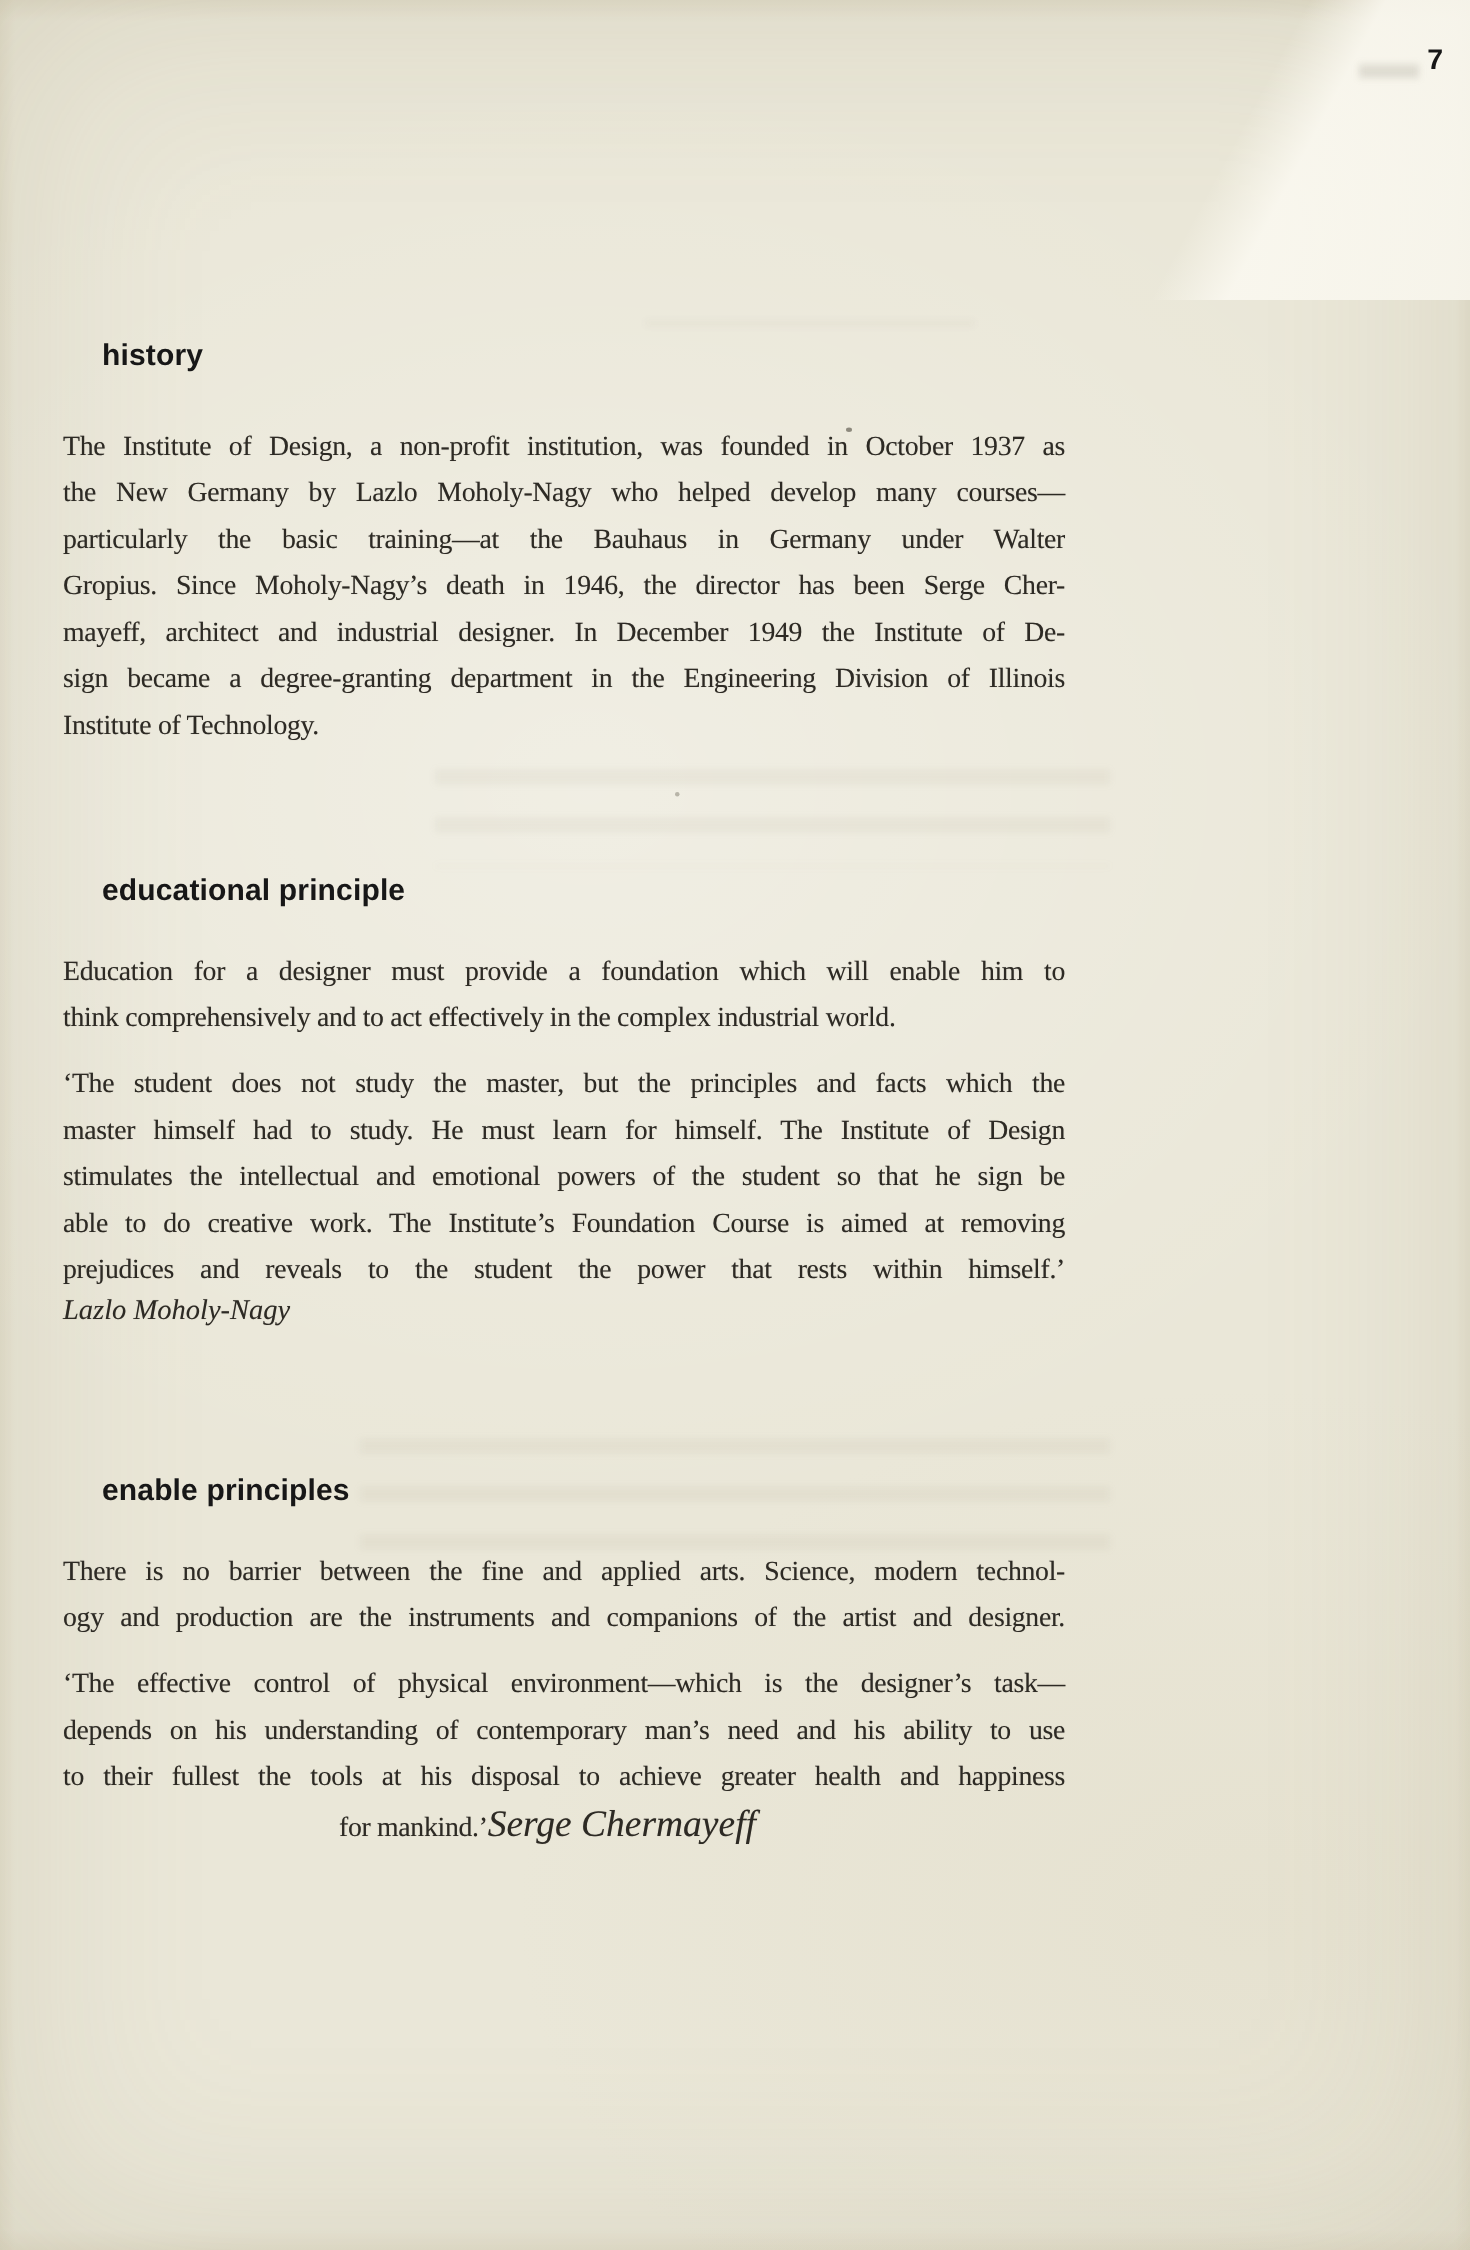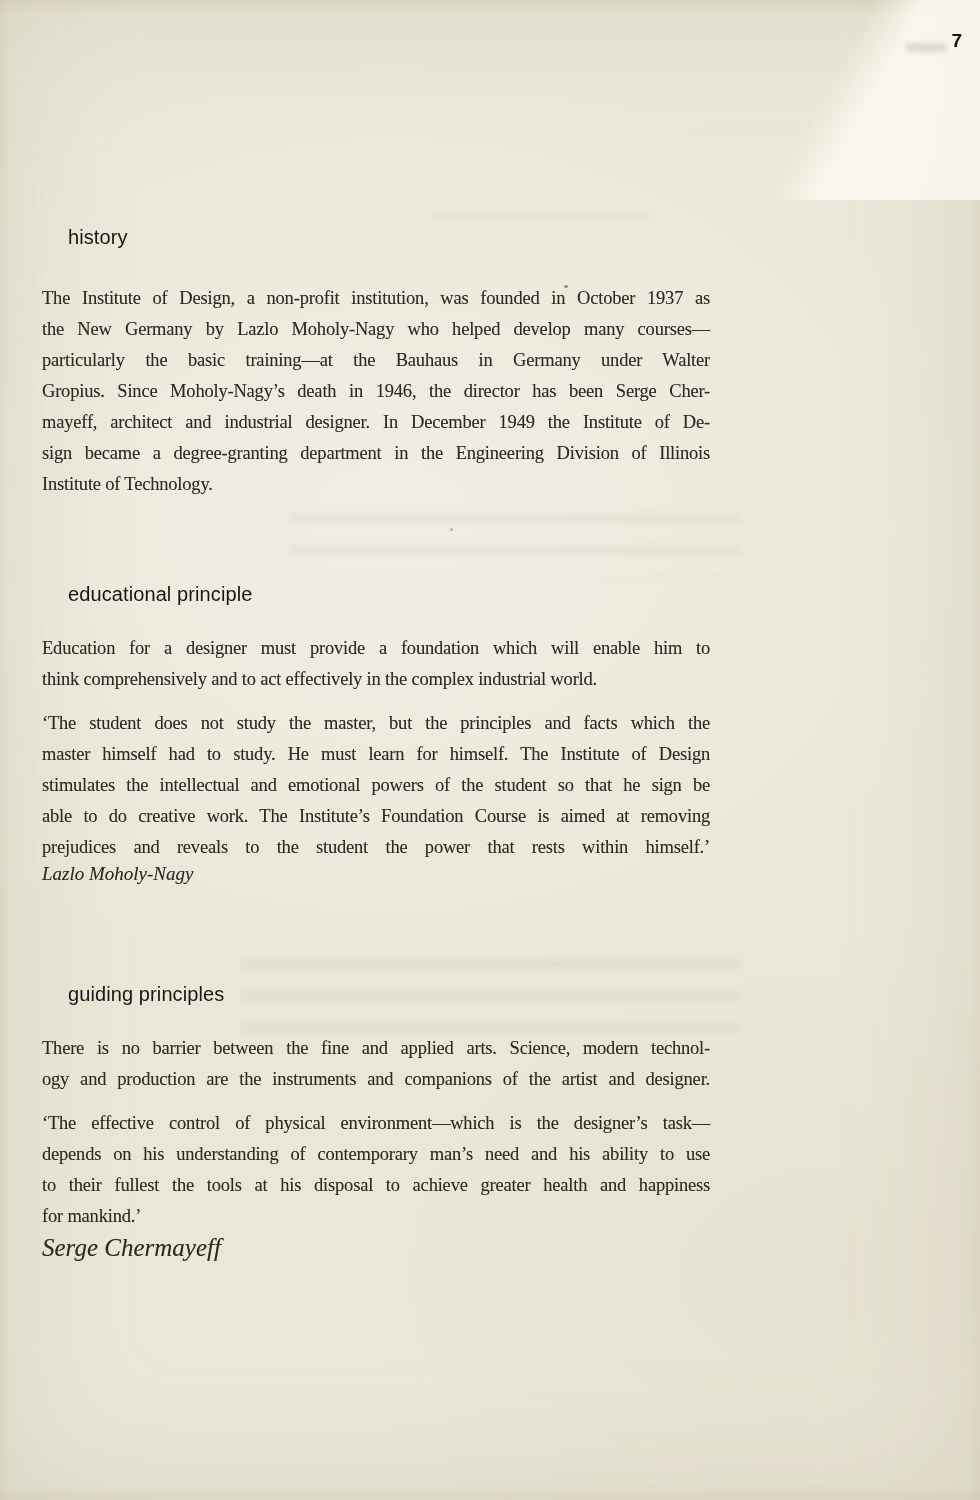--- a/index.html
+++ b/index.html
@@ -72,21 +72,21 @@
     font-weight: bold;
     font-size: 19px;
     line-height: 22px;
     color: var(--heading-ink, #171717);
   }
   .heading {
     position: absolute;
     left: 68px;
     margin: 0;
     font-family: "Liberation Sans", sans-serif;
-    font-weight: normal;
+    font-weight: bold;
     font-size: 20px;
     line-height: 24px;
     letter-spacing: 0.1px;
     color: var(--heading-ink, #171717);
   }
   .h-history  { top: 225px; }
   .h-edu      { top: 582px; }
   .h-guiding  { top: 982px; }
 
   .para {
@@ -126,21 +126,20 @@
     left: 42px;
     top: 1201px;
     width: 668px;
     display: flex;
     justify-content: center;
     align-items: baseline;
     font-size: 18.5px;
     line-height: 31px;
     letter-spacing: -0.2px;
     text-shadow: 0 0 0.5px rgba(45,41,36,0.35);
-    flex-direction: column;
   }
   .attribution-inline {
     font-style: italic;
     font-size: 25px;
     letter-spacing: 0;
     margin-right: 22px;
   }
 </style>
 </head>
 <body>
@@ -175,21 +174,21 @@
     </div>
   <div class="para p-quote1 justify-all">
       <div class="tline">‘The student does not study the master, but the principles and facts which the</div>
       <div class="tline">master himself had to study. He must learn for himself. The Institute of Design</div>
       <div class="tline">stimulates the intellectual and emotional powers of the student so that he sign be</div>
       <div class="tline">able to do creative work. The Institute’s Foundation Course is aimed at removing</div>
       <div class="tline last">prejudices and reveals to the student the power that rests within himself.’</div>
     </div>
   <div class="attribution">Lazlo Moholy-Nagy</div>
 
-  <h2 class="heading h-guiding">guiding principles</h2>
+  <h2 class="heading h-guiding">enable principles</h2>
   <div class="para p-quote2 justify-all">
       <div class="tline">‘The effective control of physical environment—which is the designer’s task—</div>
       <div class="tline">depends on his understanding of contemporary man’s need and his ability to use</div>
       <div class="tline last">to their fullest the tools at his disposal to achieve greater health and happiness</div>
     </div>
   <div class="para p-guiding justify-all">
       <div class="tline">There is no barrier between the fine and applied arts. Science, modern technol-</div>
       <div class="tline last">ogy and production are the instruments and companions of the artist and designer.</div>
     </div>
   <div class="quote2-lastrow">

